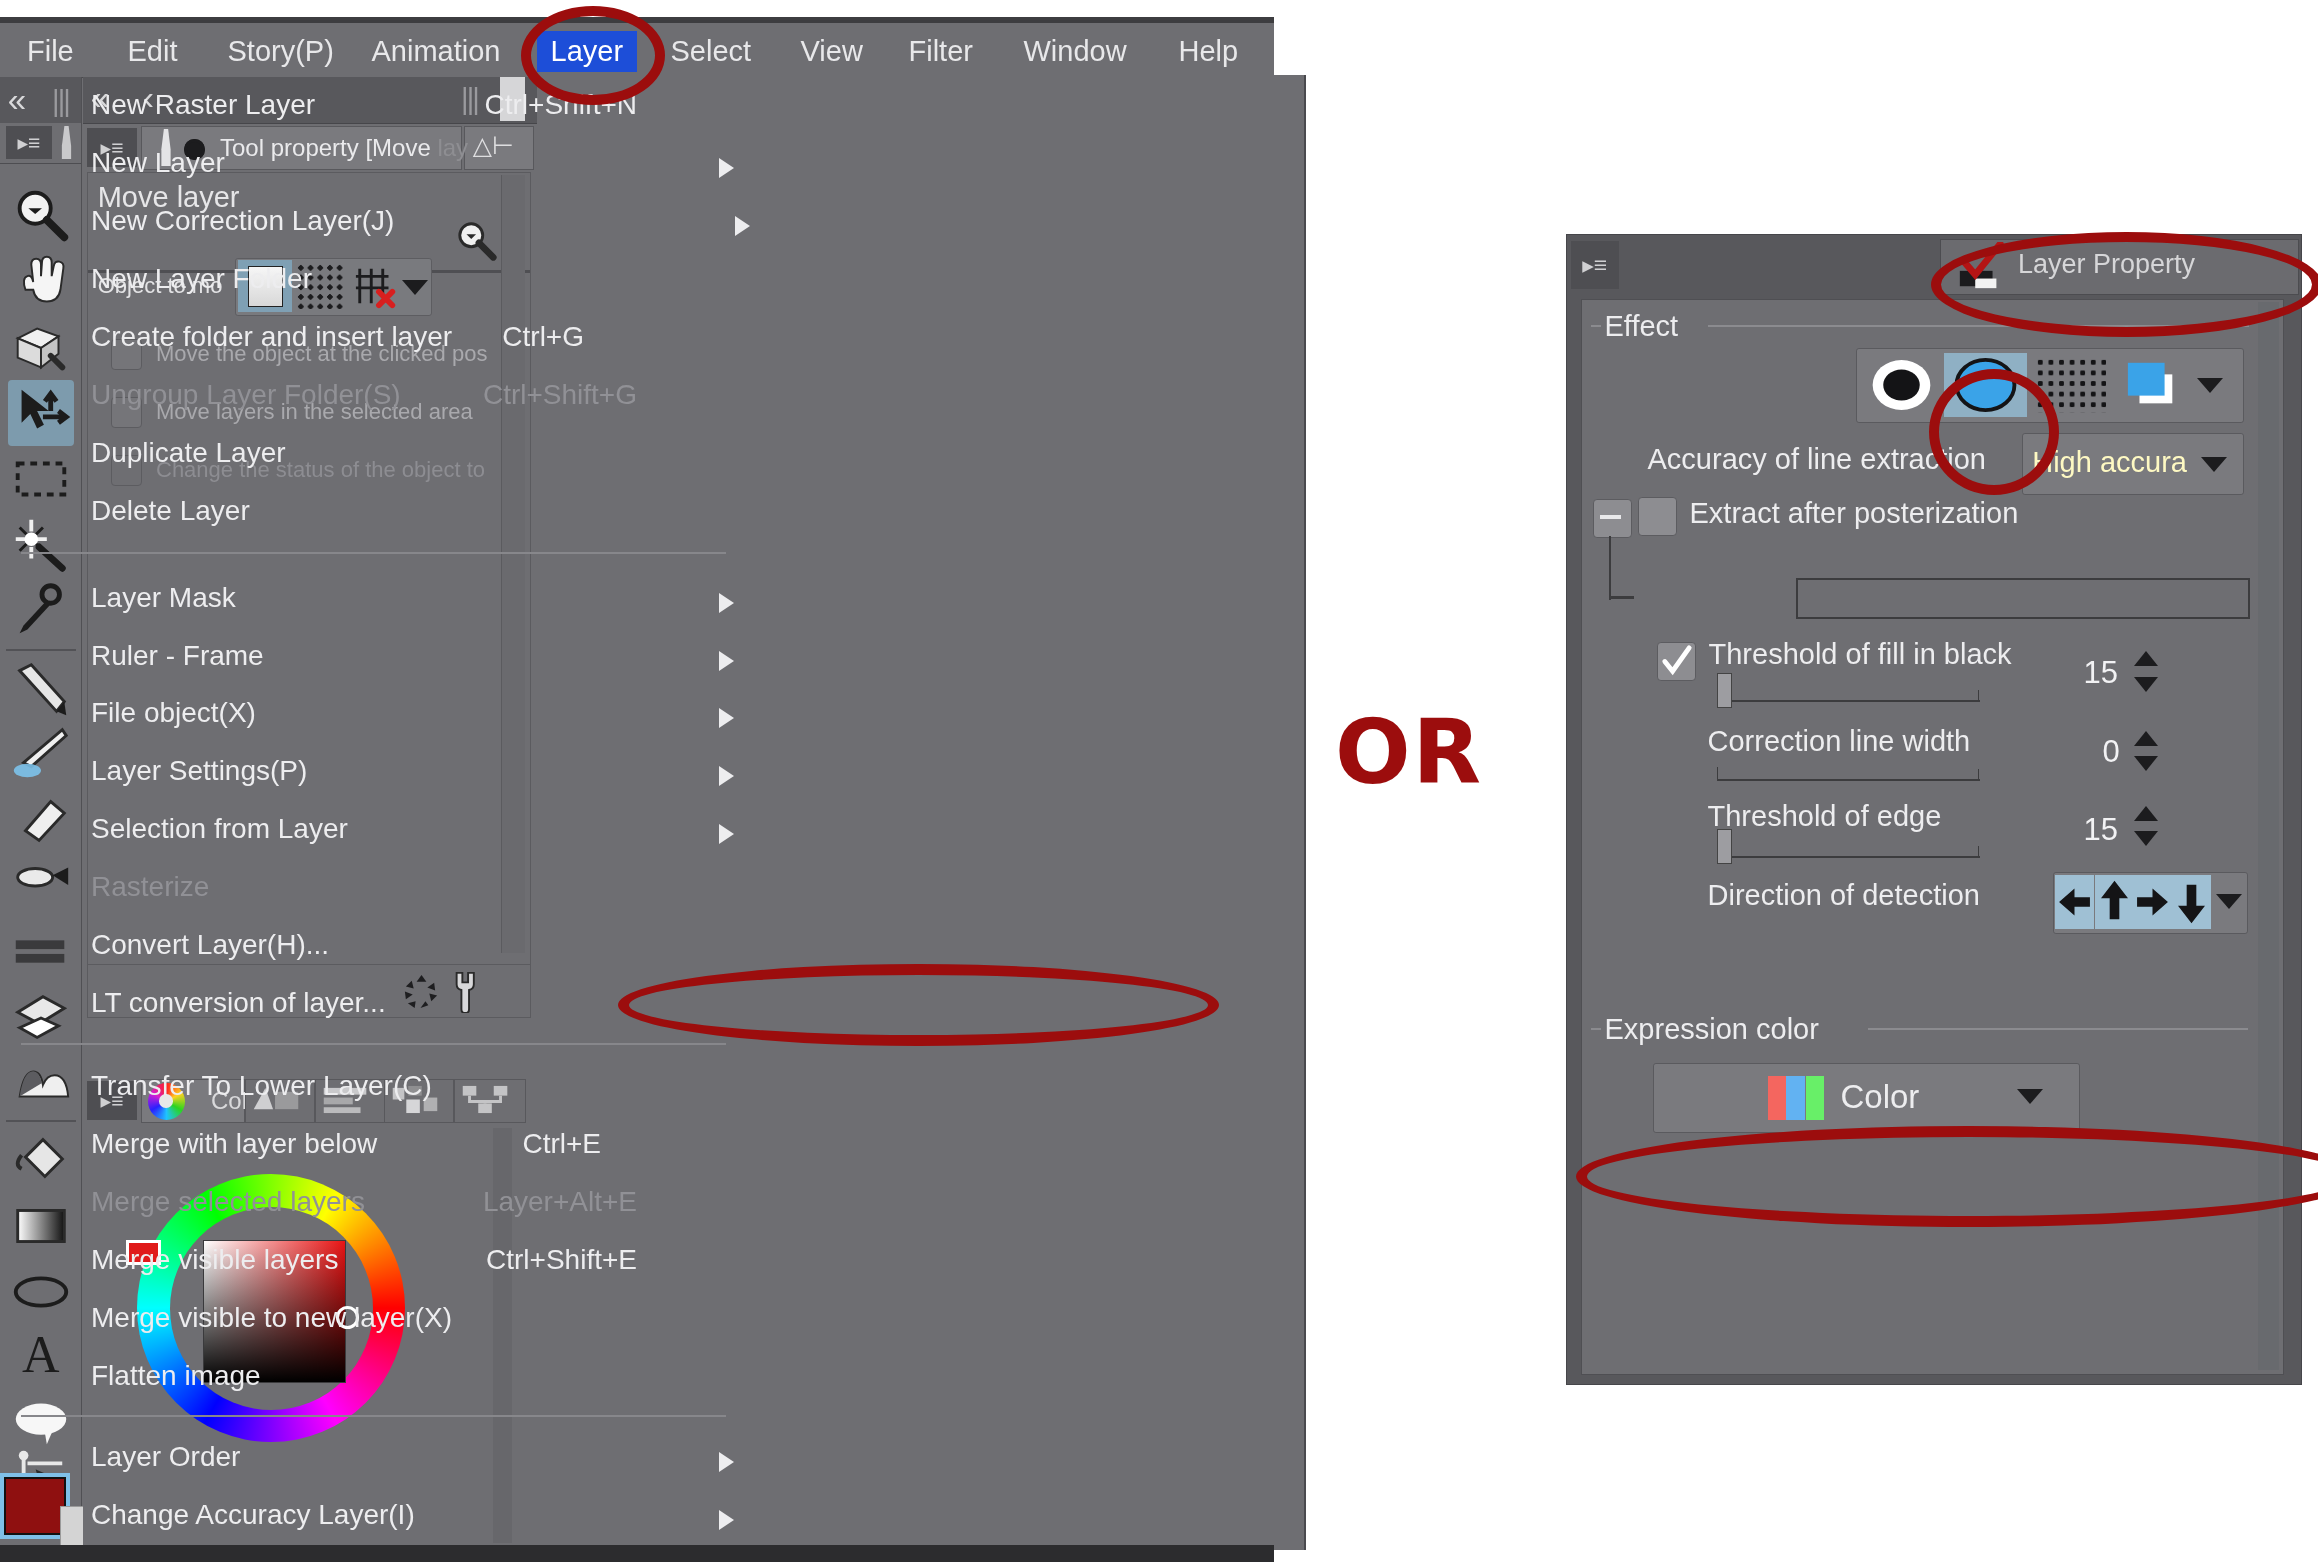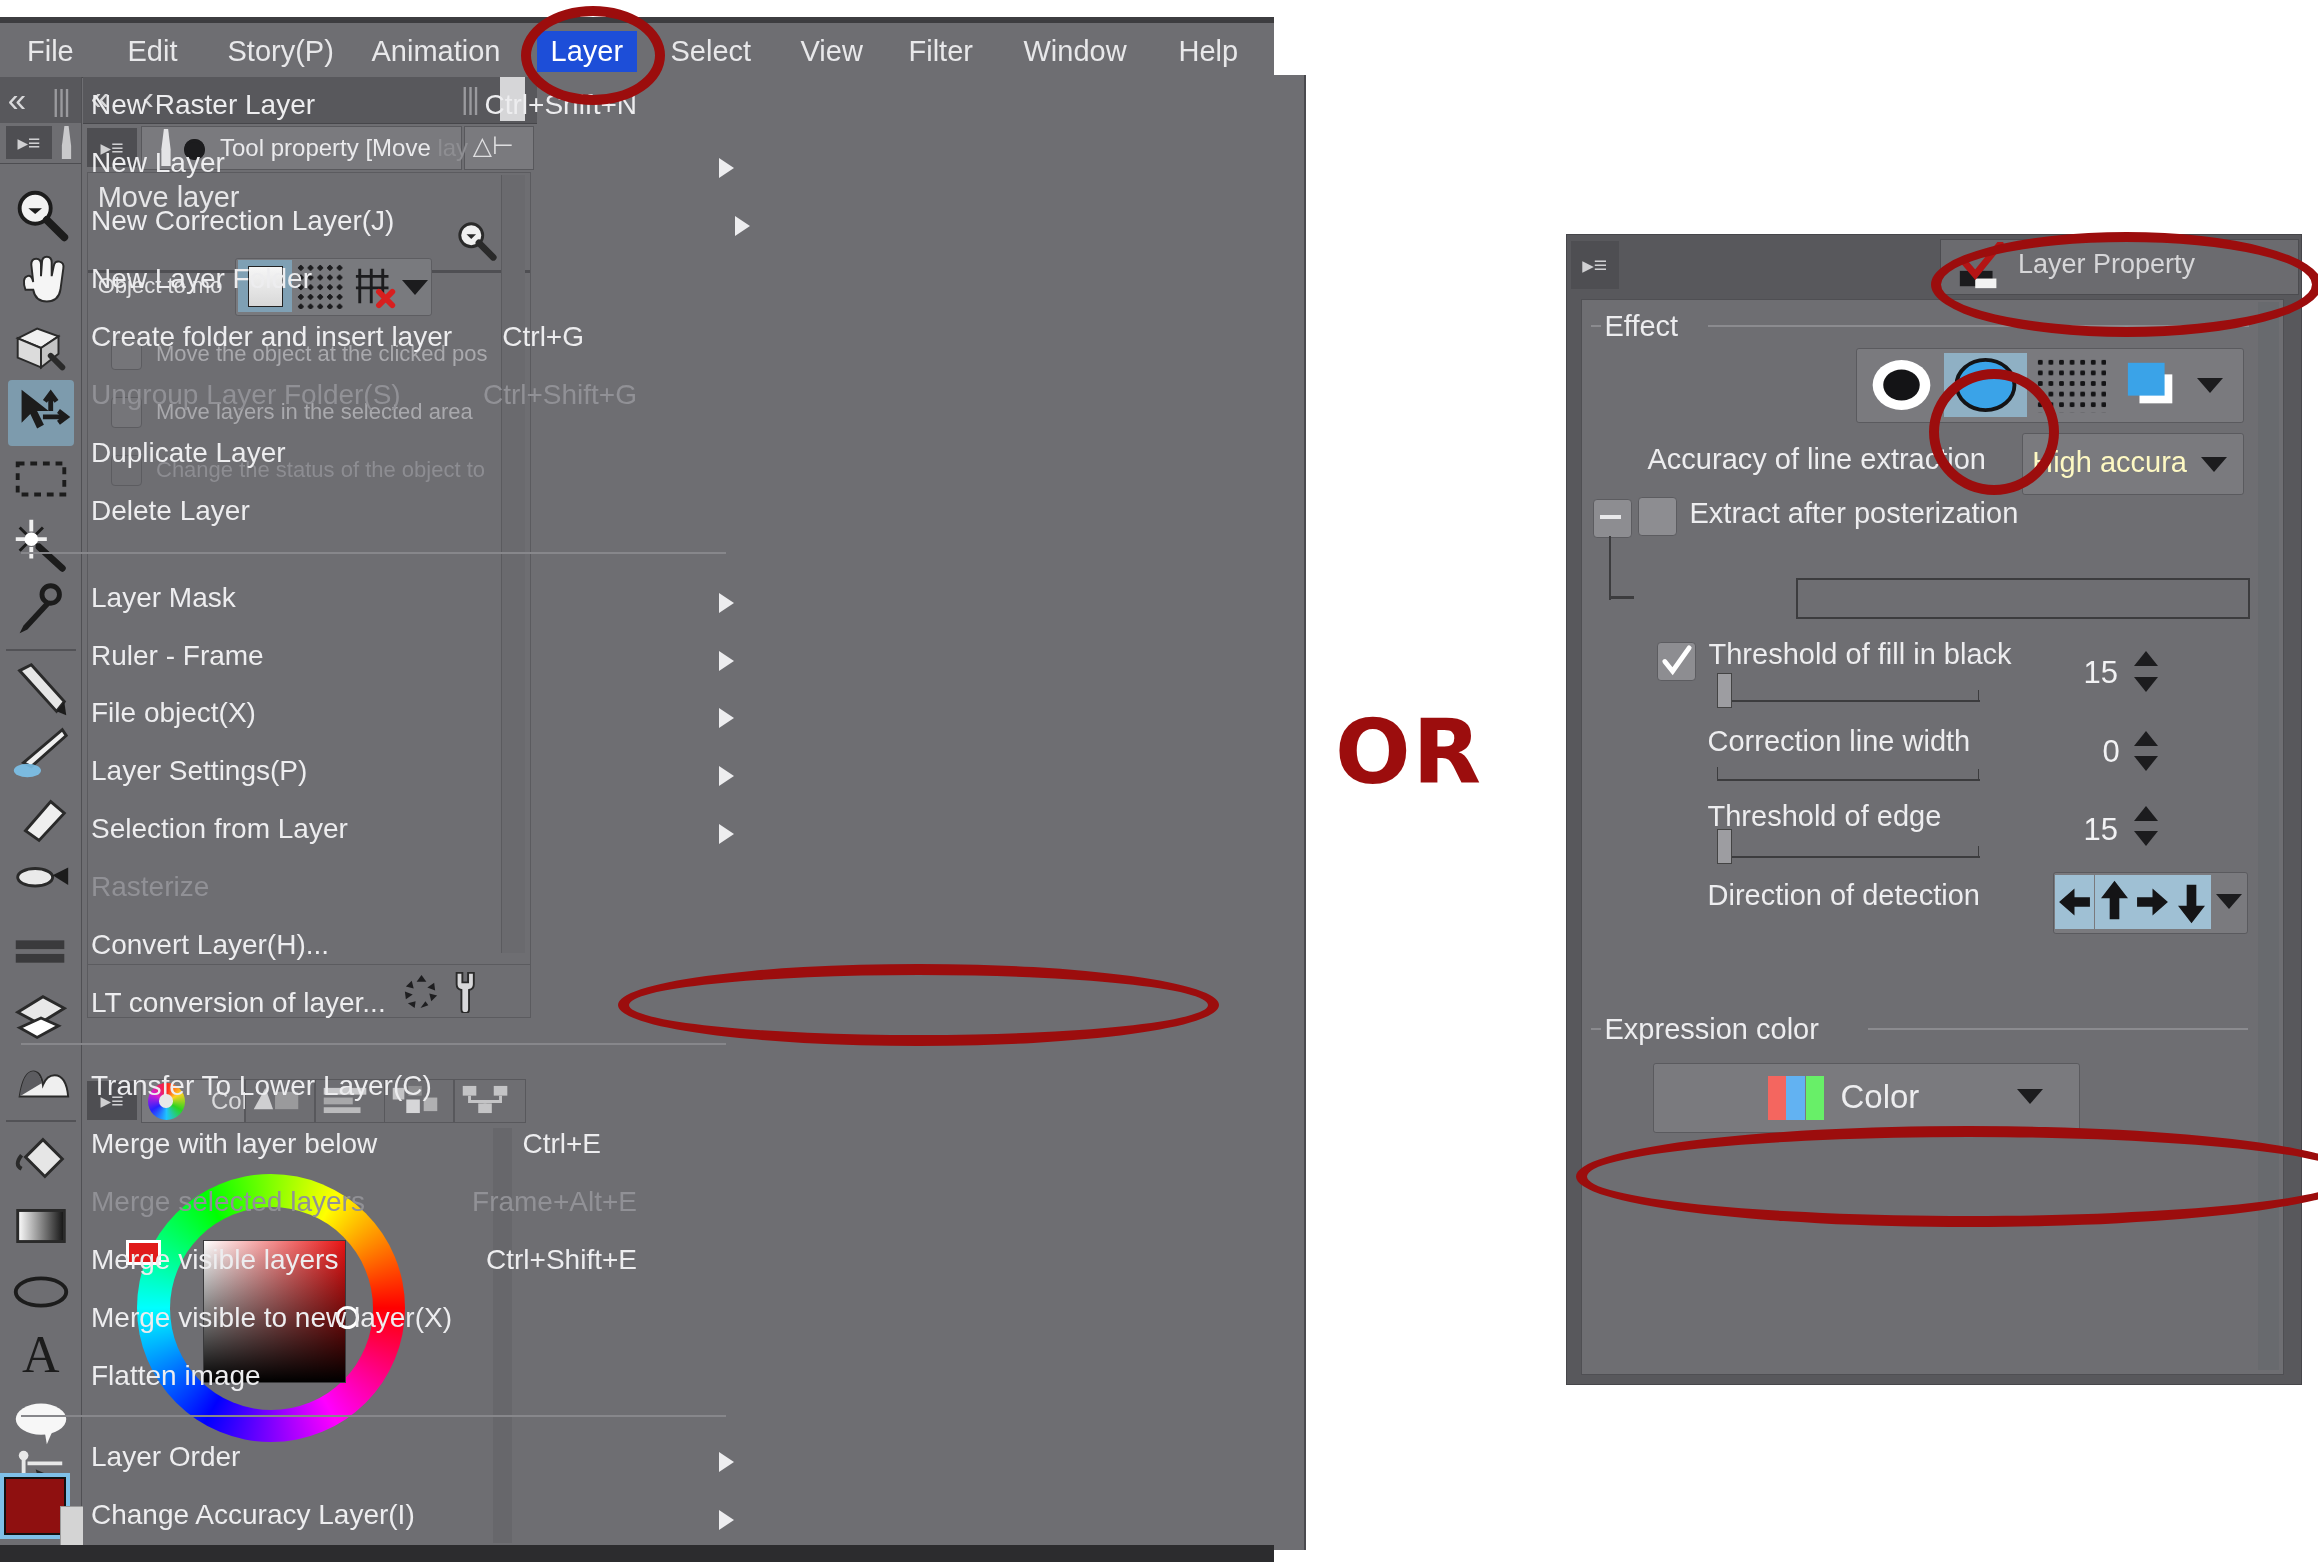--- a/index.html
+++ b/index.html
@@ -472,21 +472,21 @@
 <div class="msep" style="top:1043px;"></div>
 <div class="mi" style="top:1060px;">
     <span class="lbl">Transfer To Lower Layer(C)</span>
   </div>
 <div class="mi" style="top:1118px;">
     <span class="lbl">Merge with layer below</span>
     <span class="sc" style="right:162px;">Ctrl+E</span>
   </div>
 <div class="mi dis" style="top:1176px;">
     <span class="lbl">Merge selected layers</span>
-    <span class="sc">Frame+Alt+E</span>
+    <span class="sc">Layer+Alt+E</span>
   </div>
 <div class="mi" style="top:1234px;">
     <span class="lbl">Merge visible layers</span>
     <span class="sc">Ctrl+Shift+E</span>
   </div>
 <div class="mi" style="top:1292px;">
     <span class="lbl">Merge visible to new layer(X)</span>
   </div>
 <div class="mi" style="top:1350px;">
     <span class="lbl">Flatten image</span>

